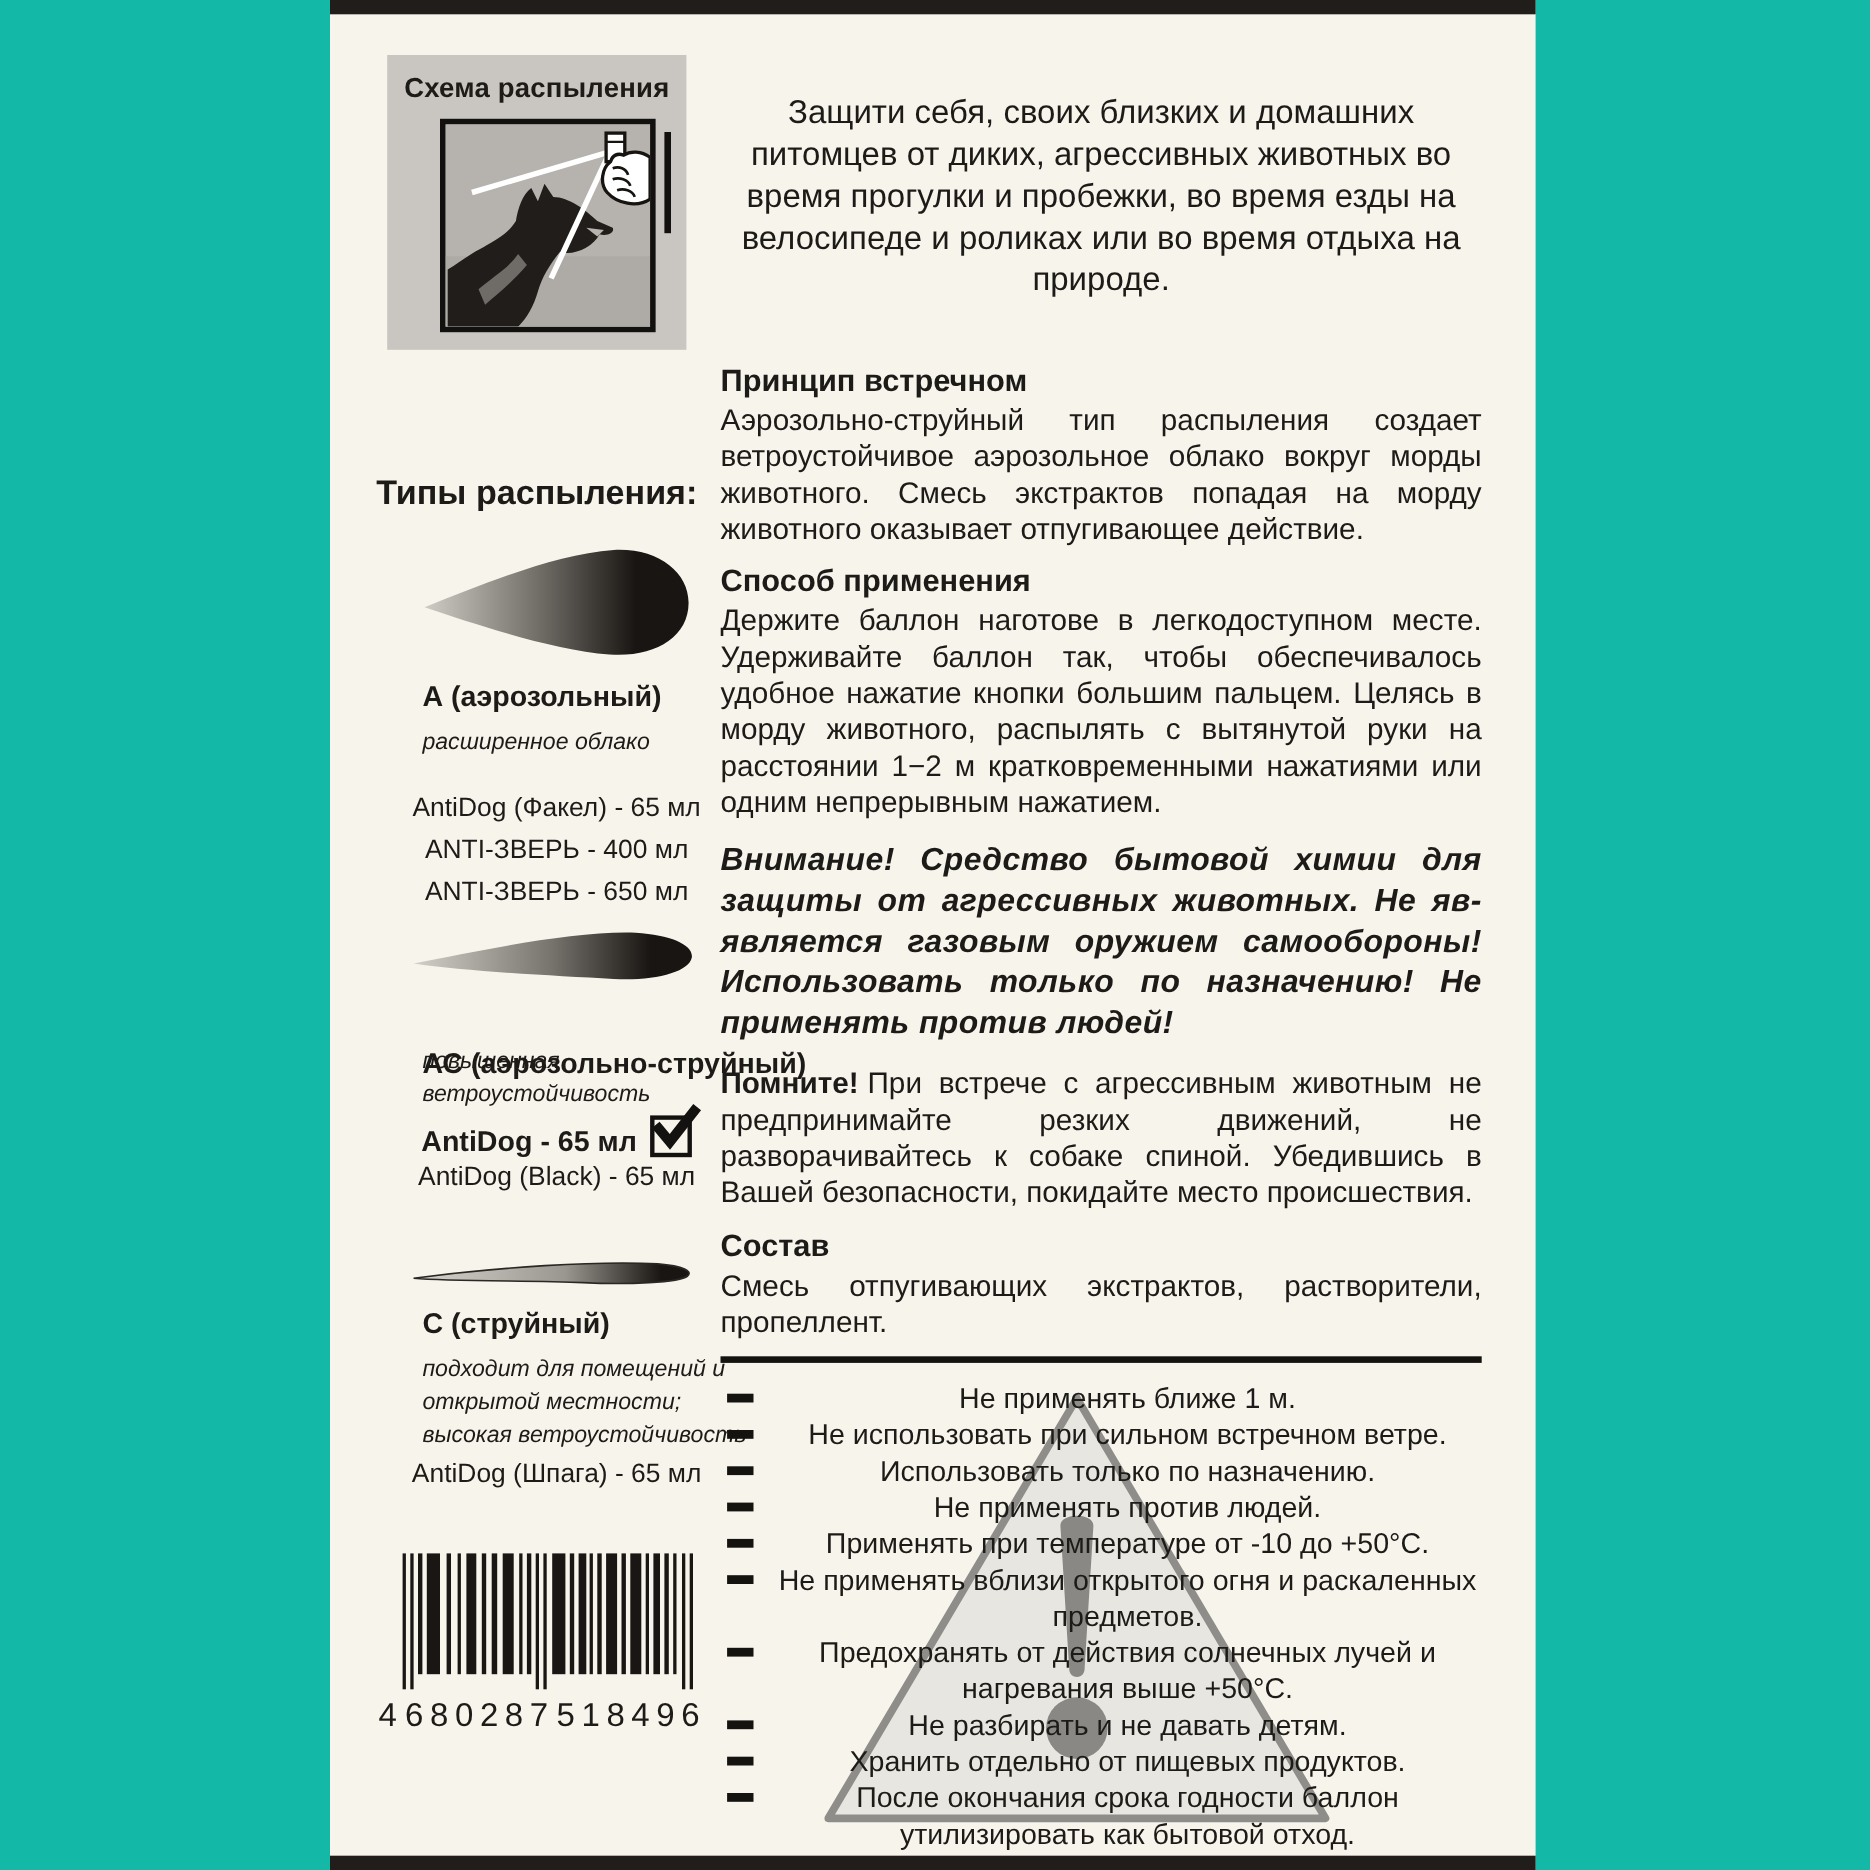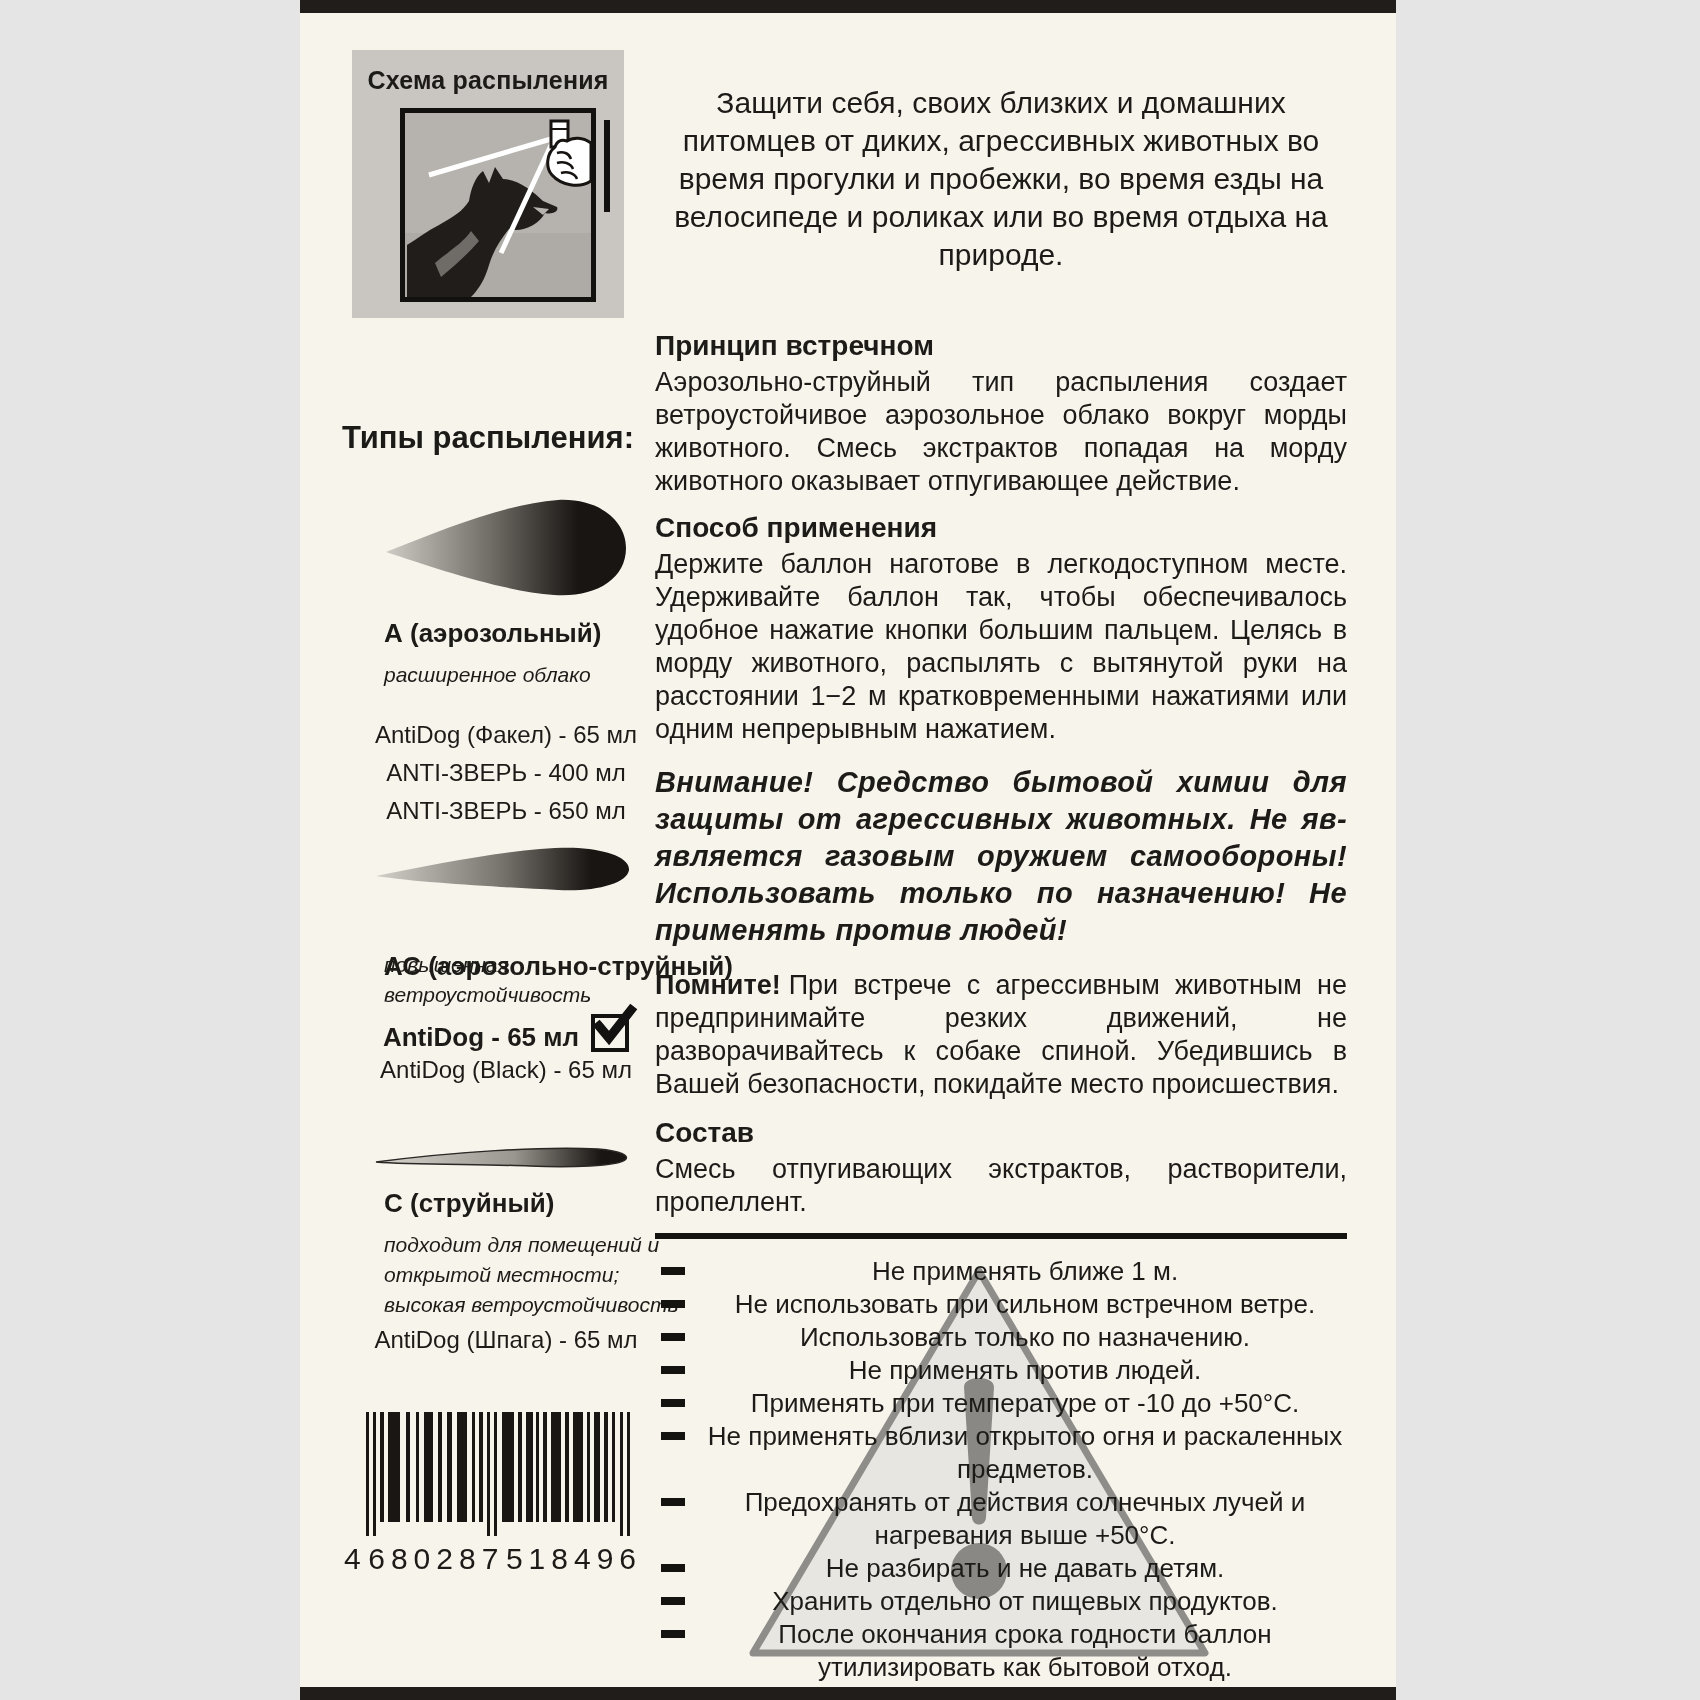--- a/index.html
+++ b/index.html
@@ -1,31 +1,31 @@
 <!DOCTYPE html>
 <html><head>
 <meta charset="utf-8">
 <style>
   html,body{margin:0;padding:0;background:#ffffff;}
-  #canvas{position:relative;width:1700px;height:1700px;background:#e5e5e5;overflow:hidden;
+  #canvas{position:relative;width:1700px;height:1700px;background:#14b8a6;overflow:hidden;
           font-family:"Liberation Sans", sans-serif;color:#1d1b18;}
   .page{position:absolute;left:300px;top:0;width:1096px;height:1700px;background:#f7f4ec;}
   .edge-bar{position:absolute;left:300px;width:1096px;height:13px;background:#201d1a;}
   .edge-bar.top{top:0;}
   .edge-bar.bottom{top:1687px;}
 
   
   .scheme-box{position:absolute;left:352px;top:50px;width:272px;height:268px;background:#c9c6c1;}
   .scheme-title{position:absolute;left:0;top:16px;width:100%;text-align:center;
                 font-size:25px;font-weight:bold;letter-spacing:0.2px;}
   .scheme-frame{position:absolute;left:48px;top:58px;width:196px;height:194px;
                 border:5px solid #131110;background:#bab7b2;box-sizing:border-box;overflow:hidden;}
   .scheme-mark{position:absolute;left:252px;top:70px;width:6px;height:92px;background:#131110;}
 
-  .types-heading{position:absolute;left:342px;top:420px;font-size:31px;font-weight:bold;white-space:nowrap;}
+  .types-heading{position:absolute;left:342px;top:430px;font-size:31px;font-weight:bold;white-space:nowrap;}
 
   .spray-svg{position:absolute;}
   .spray-name{position:absolute;font-size:26px;font-weight:bold;white-space:nowrap;}
   .spray-desc{position:absolute;font-size:21px;font-style:italic;line-height:30px;}
   .spray-products{position:absolute;left:356px;width:300px;text-align:center;
                   font-size:24px;line-height:38px;}
   .product-line{white-space:nowrap;}
   .checked-row{position:absolute;left:356px;width:300px;text-align:center;font-size:26px;
                font-weight:bold;white-space:nowrap;}
   .checkbox{display:inline-block;position:relative;width:30px;height:30px;border:4px solid #141210;

